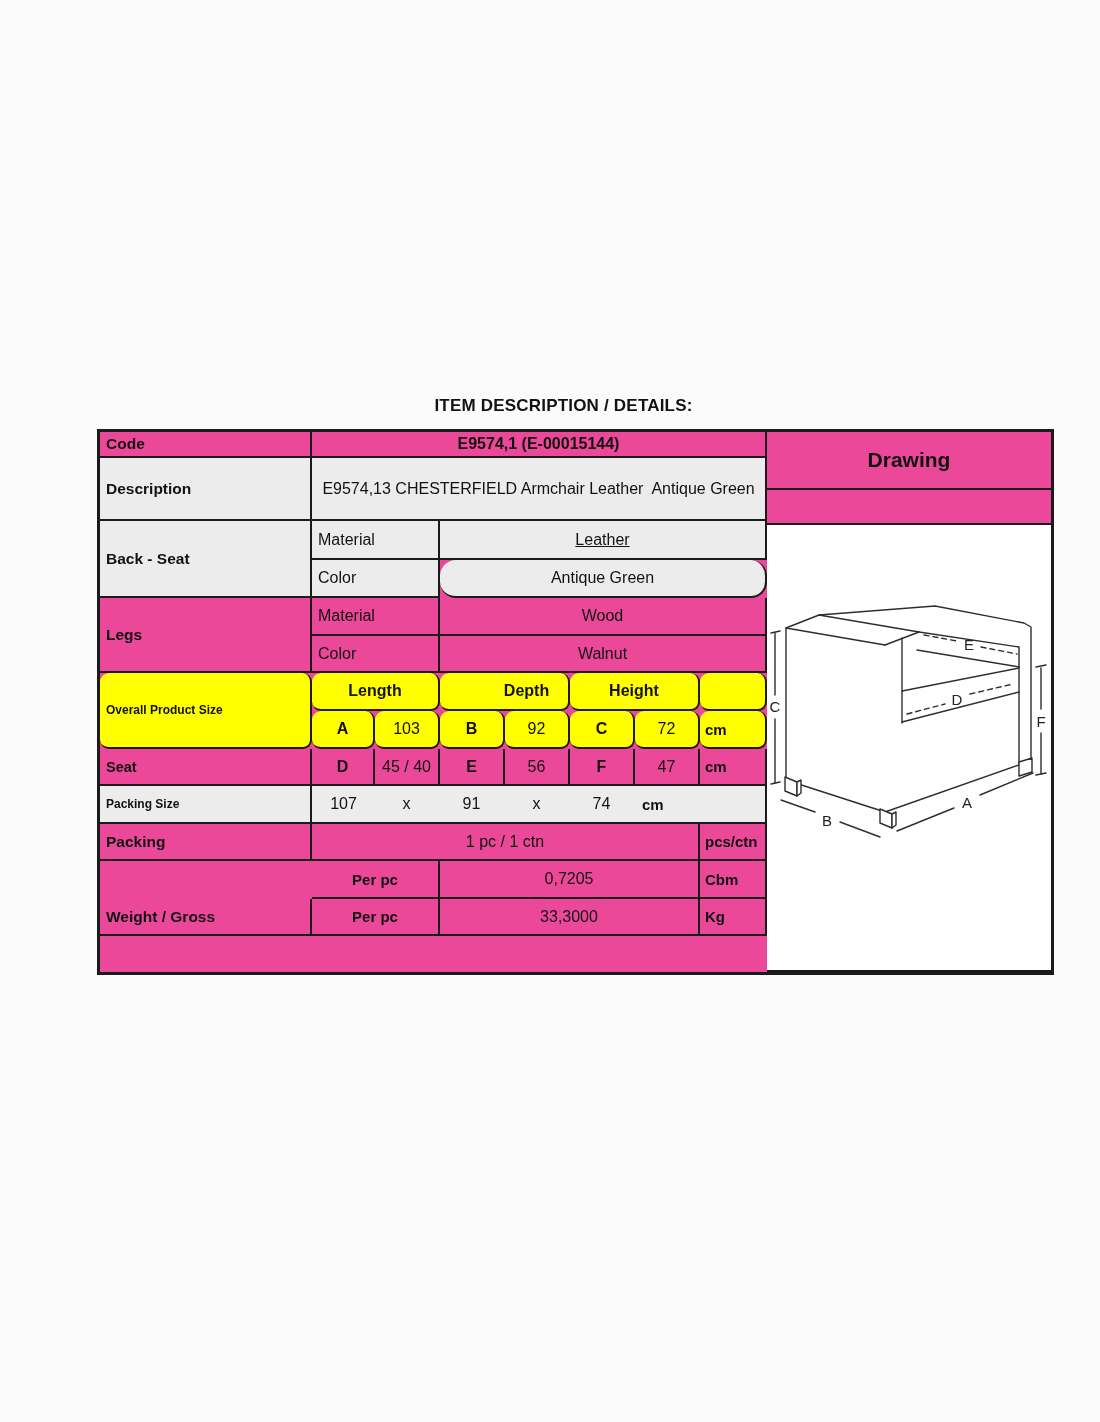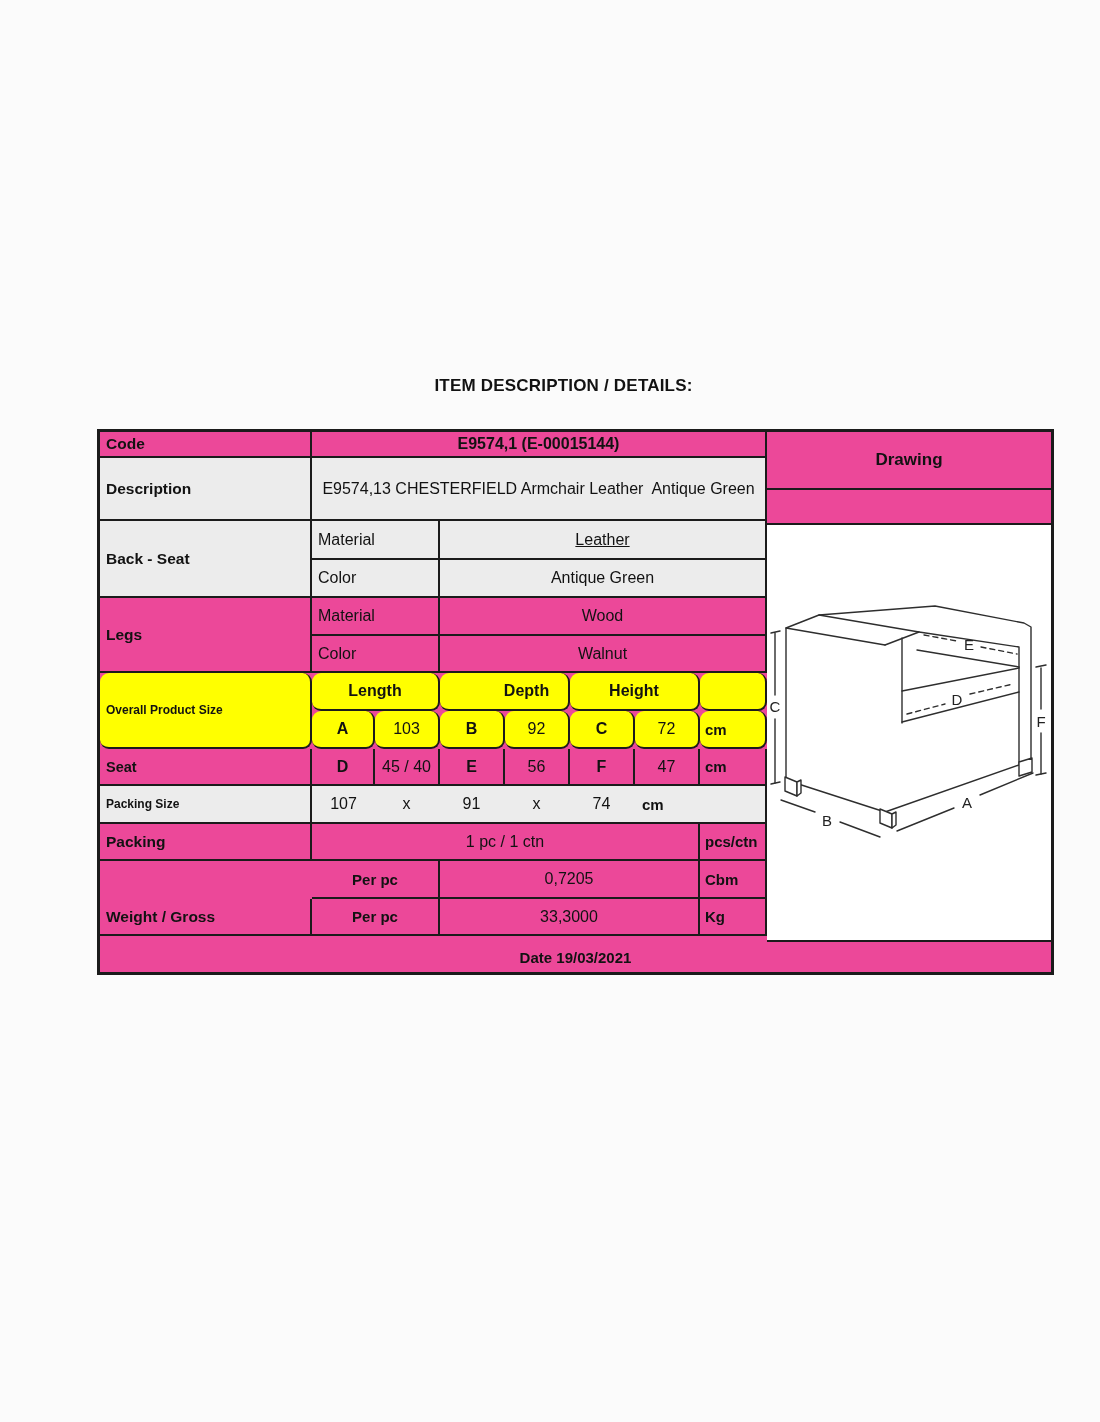--- a/index.html
+++ b/index.html
@@ -1,19 +1,19 @@
 <!DOCTYPE html>
 <html><head>
 <meta charset="utf-8">
 <style>
   * { margin:0; padding:0; box-sizing:border-box; }
   html,body { width:1100px; height:1422px; background:#fbfbfb; font-family:"Liberation Sans", sans-serif; color:#121212; }
   #page { position:relative; width:1100px; height:1422px; overflow:hidden; }
 
-  .title { position:absolute; left:85px; top:376px; width:957px; text-align:center;
+  .title { position:absolute; left:85px; top:396px; width:957px; text-align:center;
            font-size:17px; font-weight:bold; letter-spacing:.2px; }
 
   .tablebox { position:absolute; left:97px; top:429px; width:957px; height:546px;
               border:3px solid #1b1b1b; background:#ec4899; display:flex; flex-direction:column; }
   .toprow { display:flex; flex:1 1 auto; }
 
   
   .maingrid { width:667px; display:grid;
       grid-template-columns:212px 63px 65px 65px 65px 65px 65px 67px;
       grid-template-rows:26px 63px 39px 38px 38px 37px 38px 38px 37px 38px 37px 38px 37px; }
@@ -24,21 +24,21 @@
   .ctr  { justify-content:center; text-align:center; }
   .bold { font-weight:bold; }
   .unit { font-weight:bold; padding-left:5px; font-size:15px; }
   .gray { background:#ececec; }
   .yel  { background:#ffff00;border-radius:9px; }
   .prew { white-space:pre-wrap; padding:2px 10px; line-height:1.45; }
 
   
   .rightcol { width:284px; display:flex; flex-direction:column; }
   .drawhead { height:58px; border-bottom:2px solid #1b1b1b; display:flex; align-items:center; justify-content:center;
-              font-weight:bold; font-size:17px; }
+              font-weight:bold; font-size:21px; }
   .drawblank { height:35px; border-bottom:2px solid #1b1b1b; }
   .drawarea { flex:1 1 auto; border-bottom:2px solid #1b1b1b; position:relative; background:#fff; }
 
   .daterow { height:36px; display:flex; align-items:center; justify-content:center;
              font-weight:bold; font-size:15px; }
 
   
   .pseg { display:flex; width:100%; height:100%; align-items:center;justify-content:center; }
   .pseg span { display:block; text-align:center; }
   .ps0 { width:61px; } .ps1,.ps2,.ps3,.ps4 { width:65px; }
@@ -61,21 +61,21 @@
         <div class="cell lab">Code</div>
         <div class="cell ctr bold" style="grid-column:2/9;">E9574,1 (E-00015144)</div>
 
         <div class="cell lab gray">Description</div>
         <div class="cell ctr gray prew" style="grid-column:2/9;">E9574,13 CHESTERFIELD Armchair Leather  Antique Green</div>
 
         <div class="cell lab gray" style="grid-row:3/5;">Back - Seat</div>
         <div class="cell gray" style="grid-column:2/4;padding-left:6px;">Material</div>
         <div class="cell ctr gray" style="grid-column:4/9;text-decoration:underline;">Leather</div>
         <div class="cell gray" style="grid-column:2/4;padding-left:6px;">Color</div>
-        <div class="cell ctr gray" style="grid-column:4/9;">Antique Green</div>
+        <div class="cell ctr gray" style="grid-column:4/9;border-radius:16px;">Antique Green</div>
 
         <div class="cell lab" style="grid-row:5/7;">Legs</div>
         <div class="cell" style="grid-column:2/4;padding-left:6px;">Material</div>
         <div class="cell ctr" style="grid-column:4/9;">Wood</div>
         <div class="cell" style="grid-column:2/4;padding-left:6px;">Color</div>
         <div class="cell ctr" style="grid-column:4/9;">Walnut</div>
 
         <div class="cell lab yel big" style="grid-row:7/9;">Overall Product Size</div>
         <div class="cell ctr bold yel" style="grid-column:2/4;">Length</div>
         <div class="cell ctr bold yel" style="grid-column:4/6;padding-left:45px;">Depth</div>
@@ -170,16 +170,15 @@
             <text x="274" y="202" text-anchor="middle">F</text>
             <text x="60" y="301" text-anchor="middle">B</text>
             <text x="200" y="283" text-anchor="middle">A</text>
             <text x="202" y="125" text-anchor="middle">E</text>
             <text x="190" y="180" text-anchor="middle">D</text>
           </svg>
         </div>
       </div>
     </div>
 
-    <div class="daterow">Date 19/03/2021</div>
   </div>
 
 </div>
 
 </body></html>

